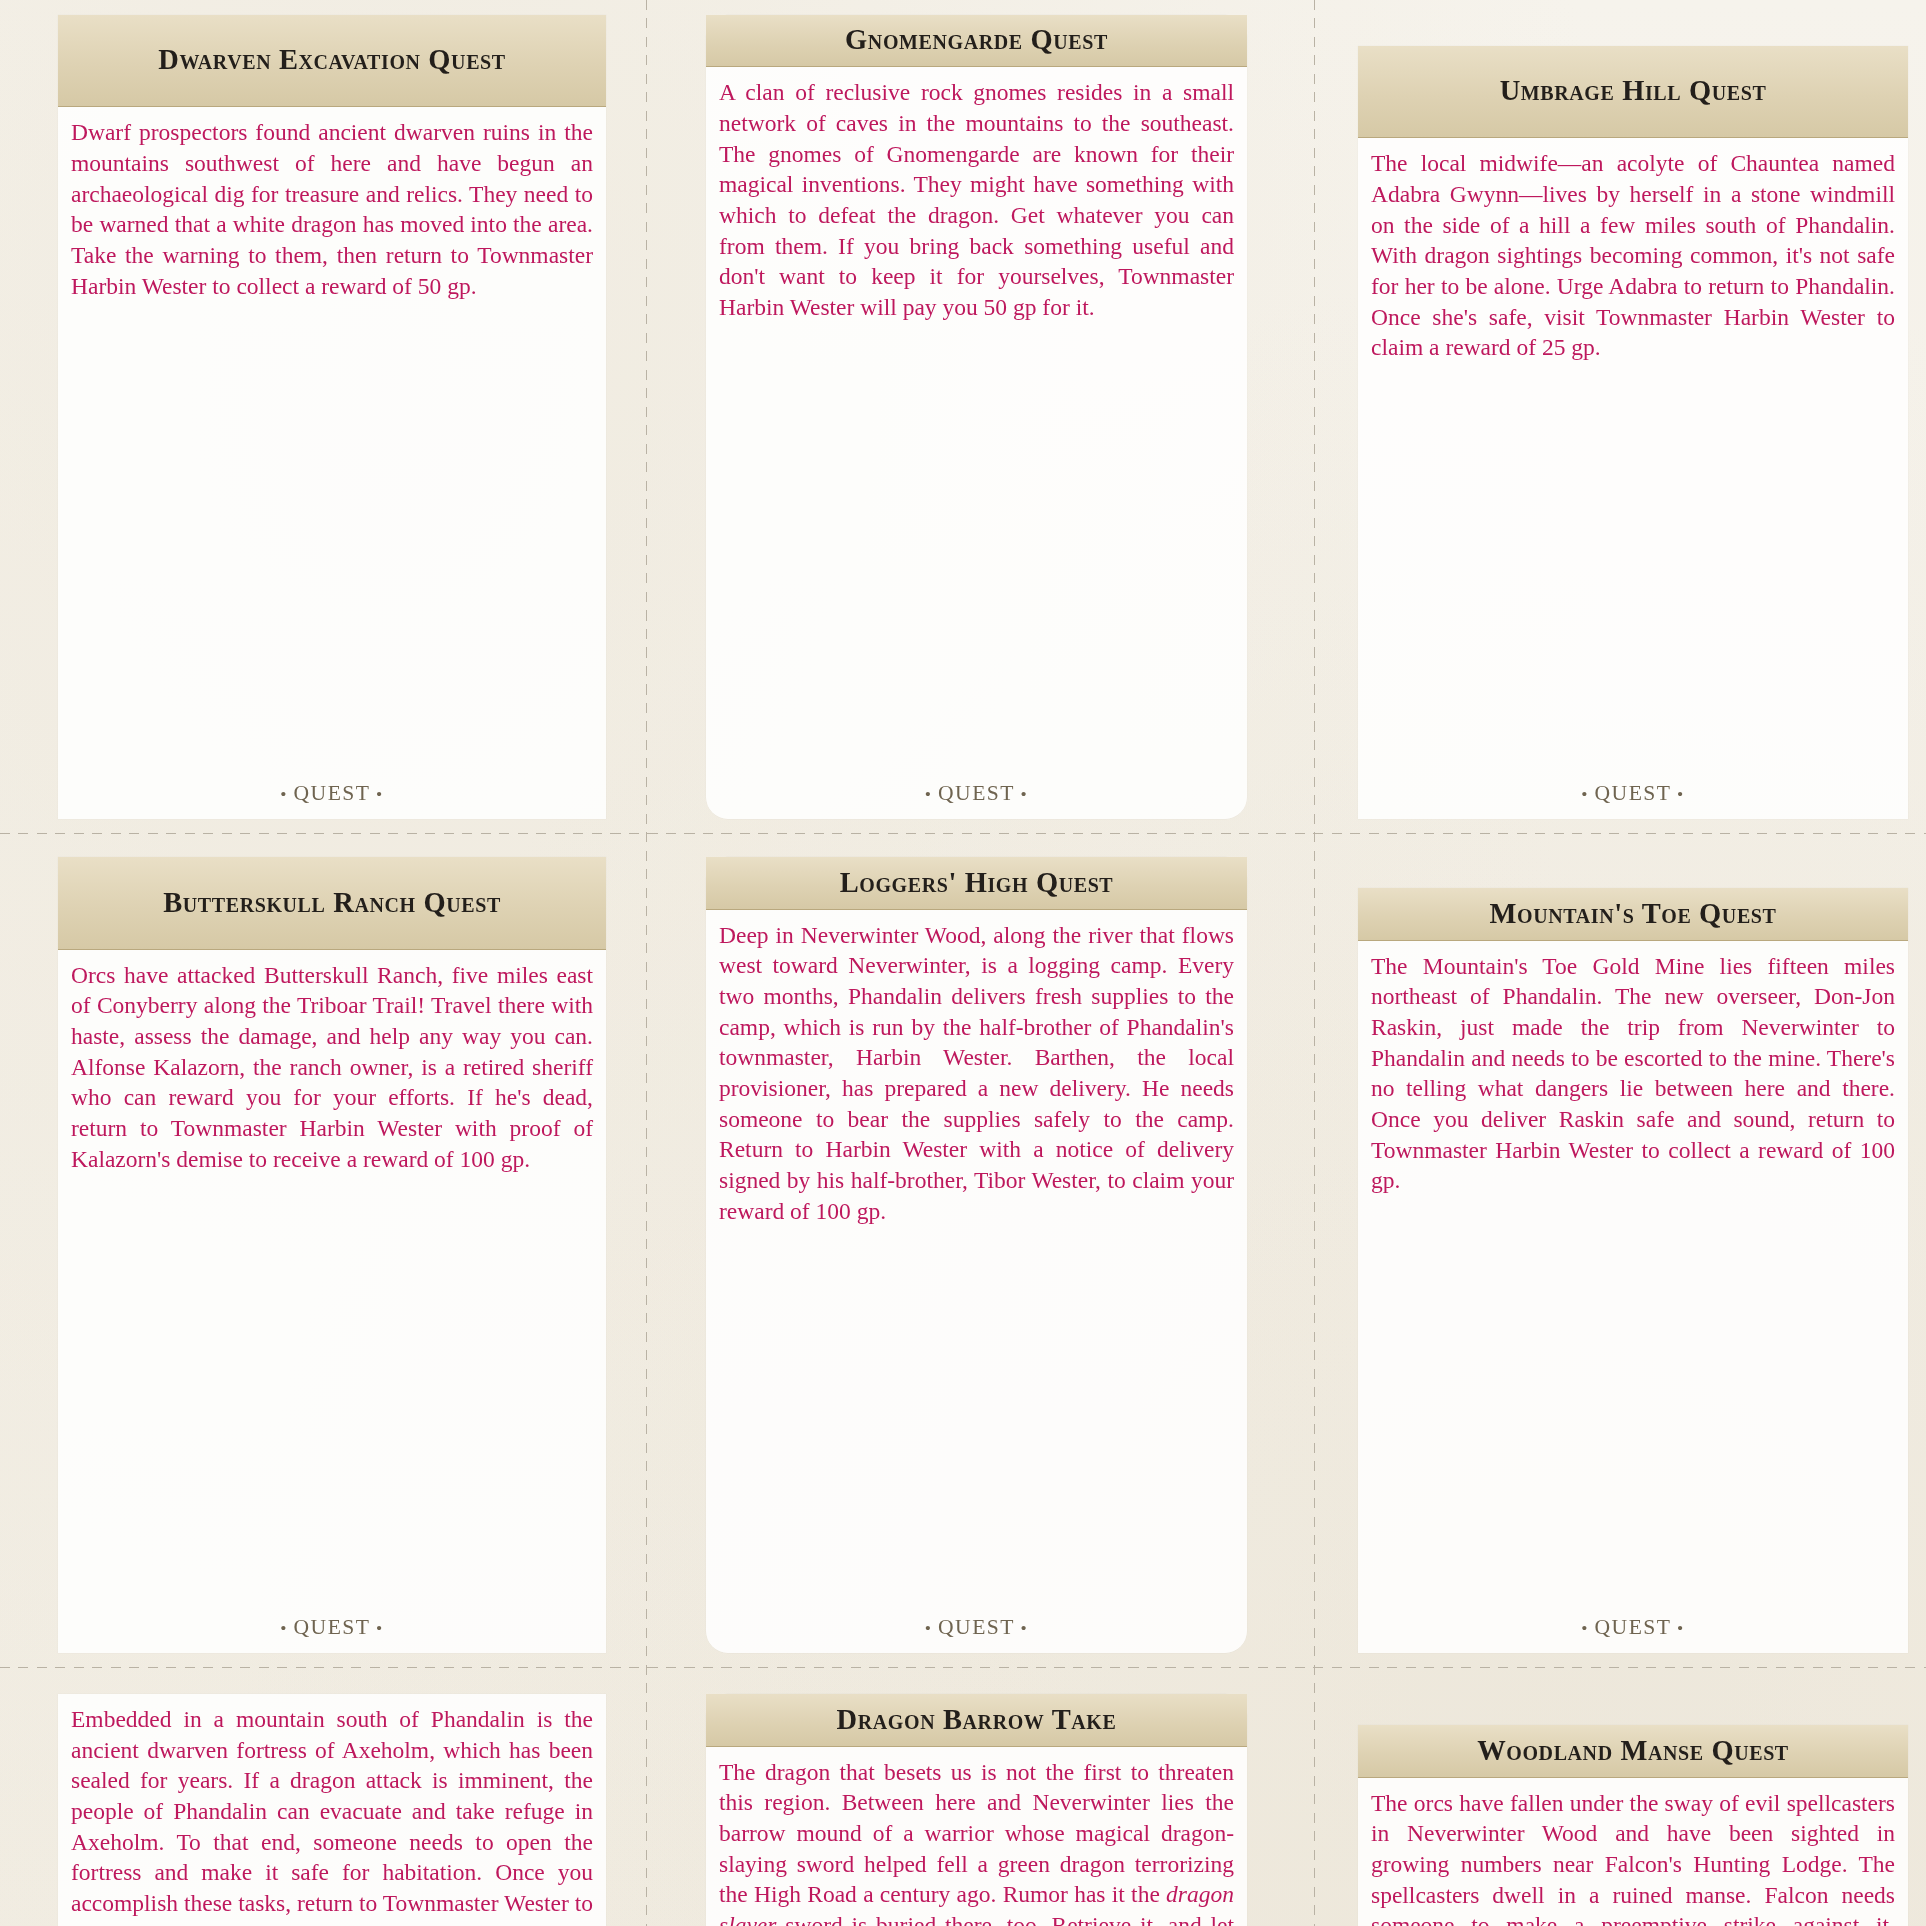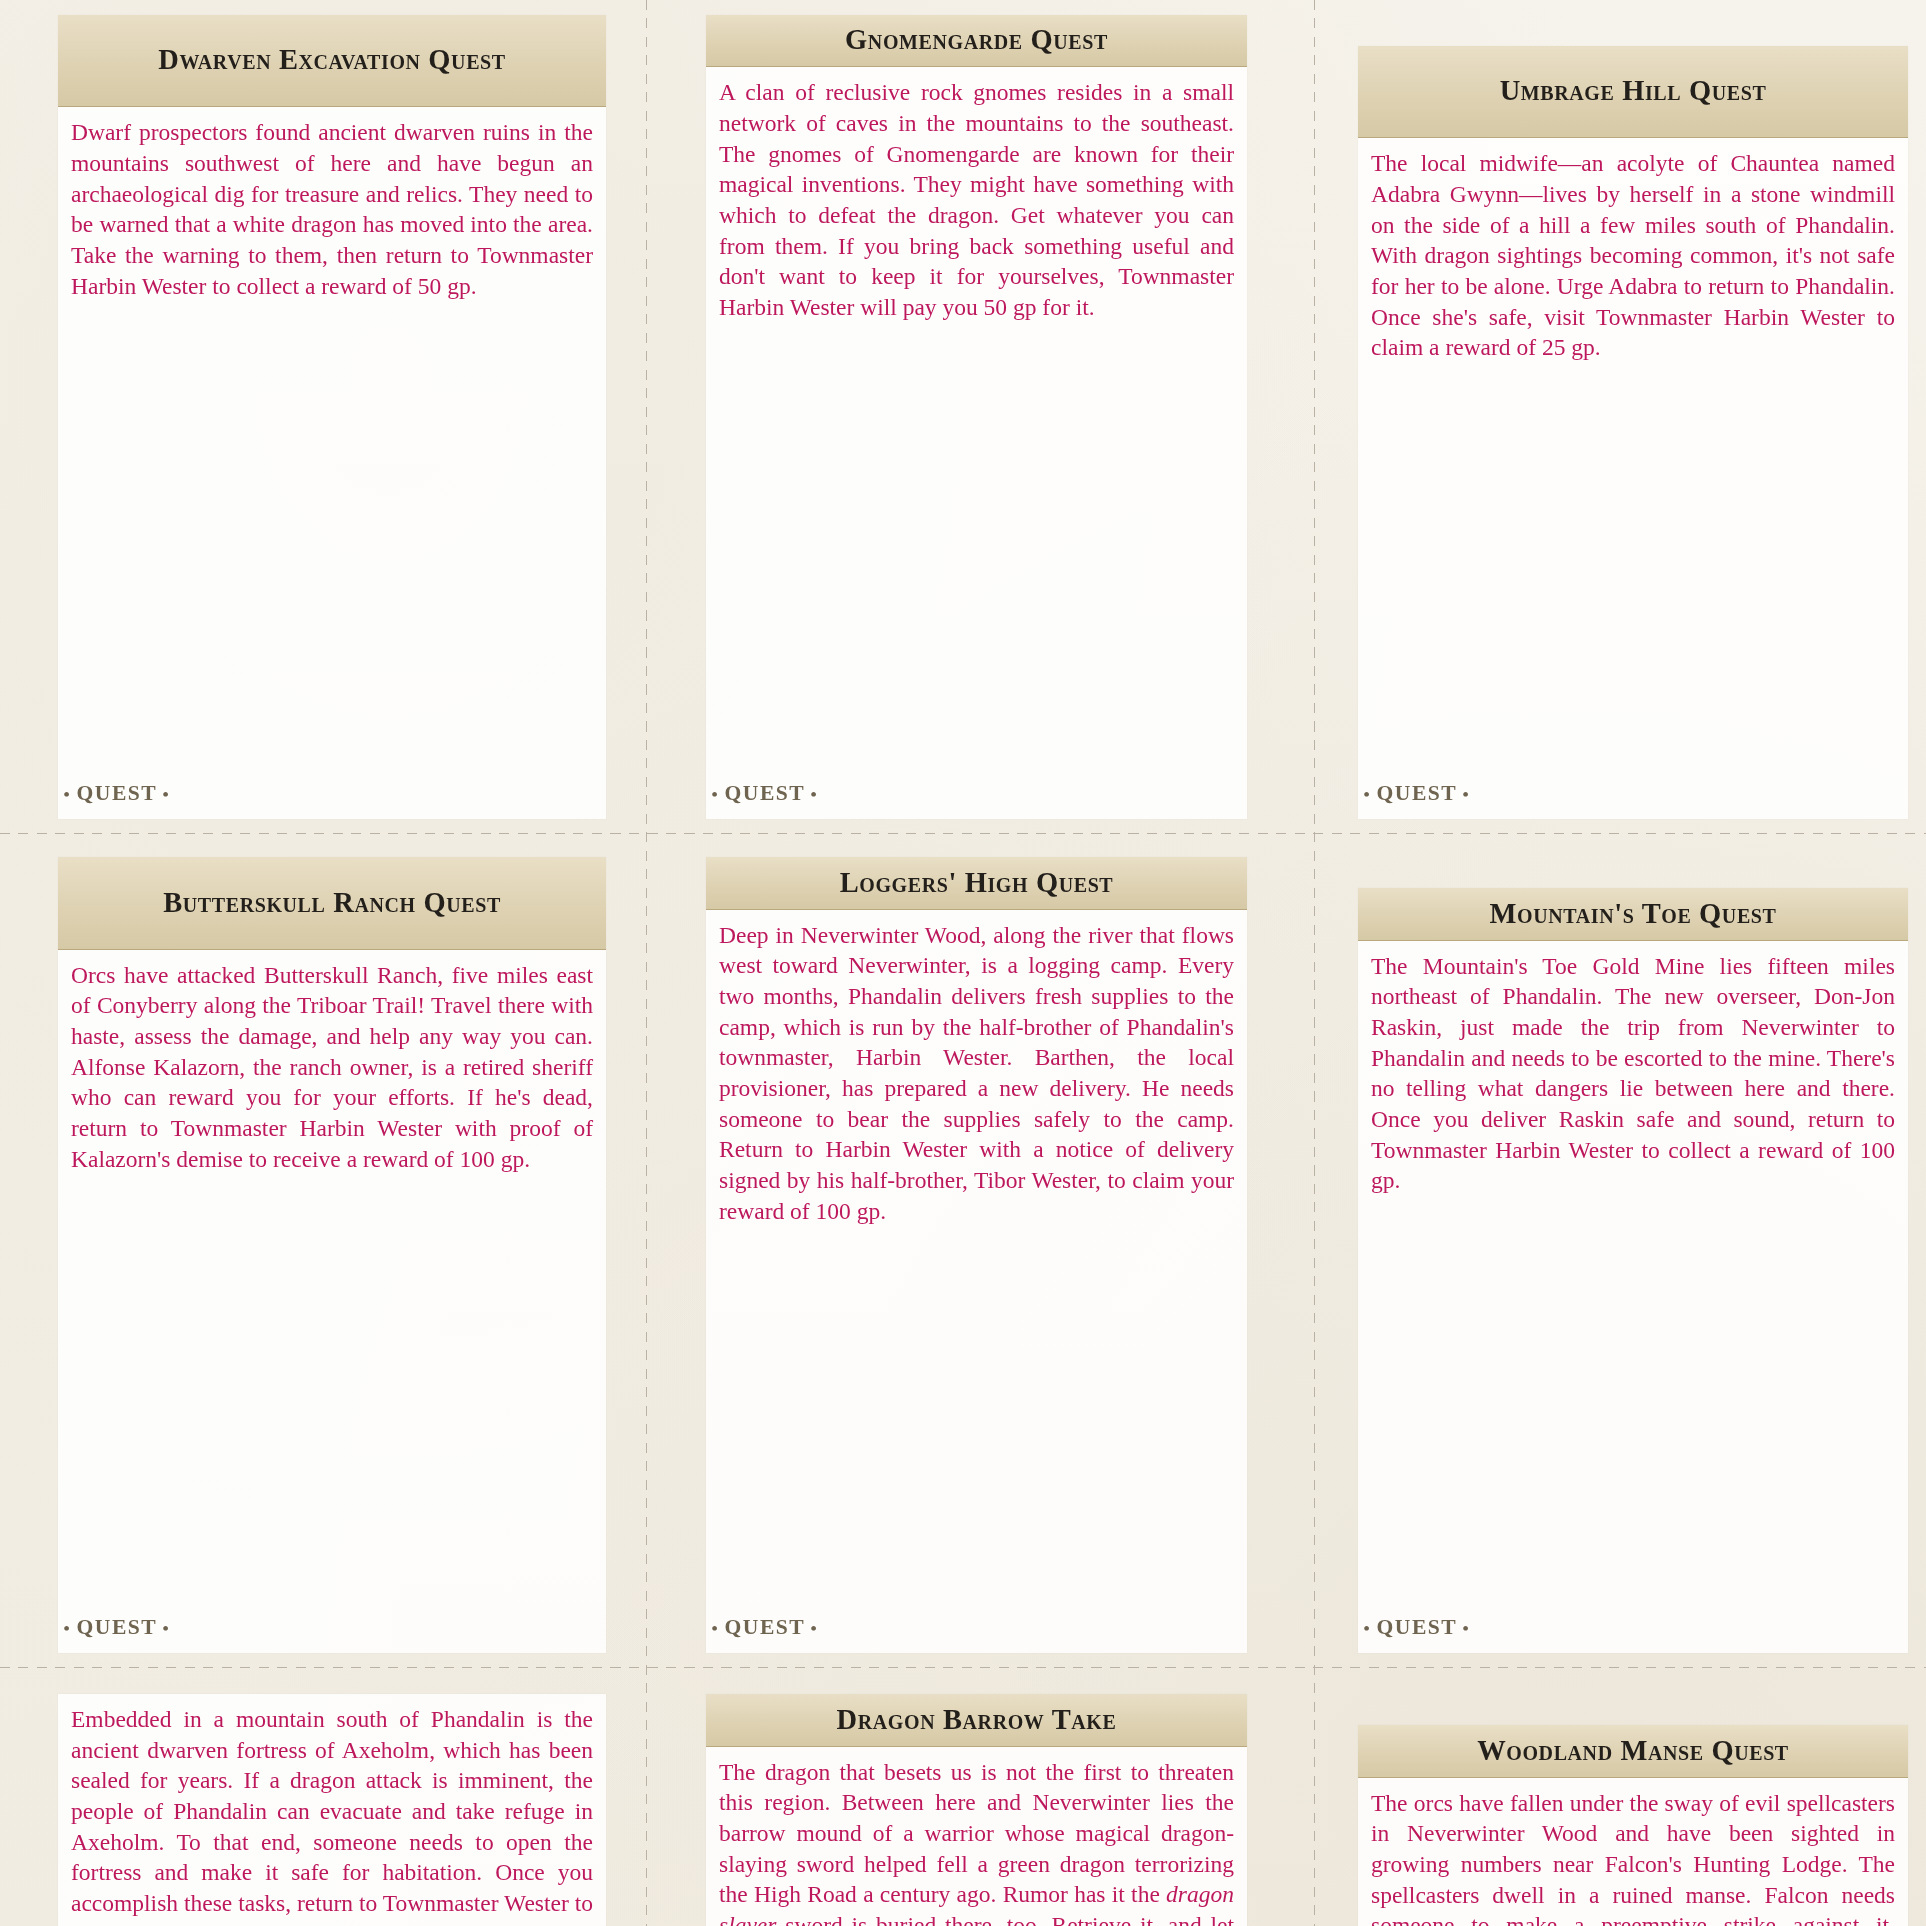--- a/index.html
+++ b/index.html
@@ -65,21 +65,21 @@
     position: absolute;
     left: 54px;
     right: 54px;
     top: 14.6px;
     bottom: 15.4px;
     background: rgba(255,255,255,0.86);
     box-shadow: 0 0 0 0.4px rgba(0,0,0,0.035);
   }
   
   .col0 .card-inner { left: 58px; right: 46px; }
-  .col1 .card-inner { left: 54px; right: 57px; }
+  .col1 .card-inner { left: 54px; right: 57px; border-radius: 22px; }
   .col2 .card-inner { left: 54px; right: 48px; margin-top: 31px; }
 
   .row2 .card-inner { top: 23px; }
   .row3 .card-inner { top: 26px; }
 
   .banner {
     background: linear-gradient(180deg, #e9dfc6 0%, #ded2b3 55%, #d6c9a6 100%);
     border-bottom: 1.2px solid #b9a87e;
     text-align: center;
     padding: 7px 7.7px 7.7px 7.7px;
@@ -106,23 +106,23 @@
     text-align: justify;
     hyphens: auto;
   }
   .body em { font-style: italic; }
 
   .footer {
     position: absolute;
     left: 0;
     right: 0;
     bottom: 13px;
-    text-align: left;
+    text-align: center;
     font-variant: small-caps;
-    font-weight: bold;
+    font-weight: normal;
     letter-spacing: 1.5px;
     font-size: 21.6px;
     color: #6f6450;
   }
   .footer .dot { color: #6f6450; padding: 0 5.4px; font-size: 17.7px; vertical-align: middle; }
 </style>
 </head>
 <body>
 
 <div class="sheet">

